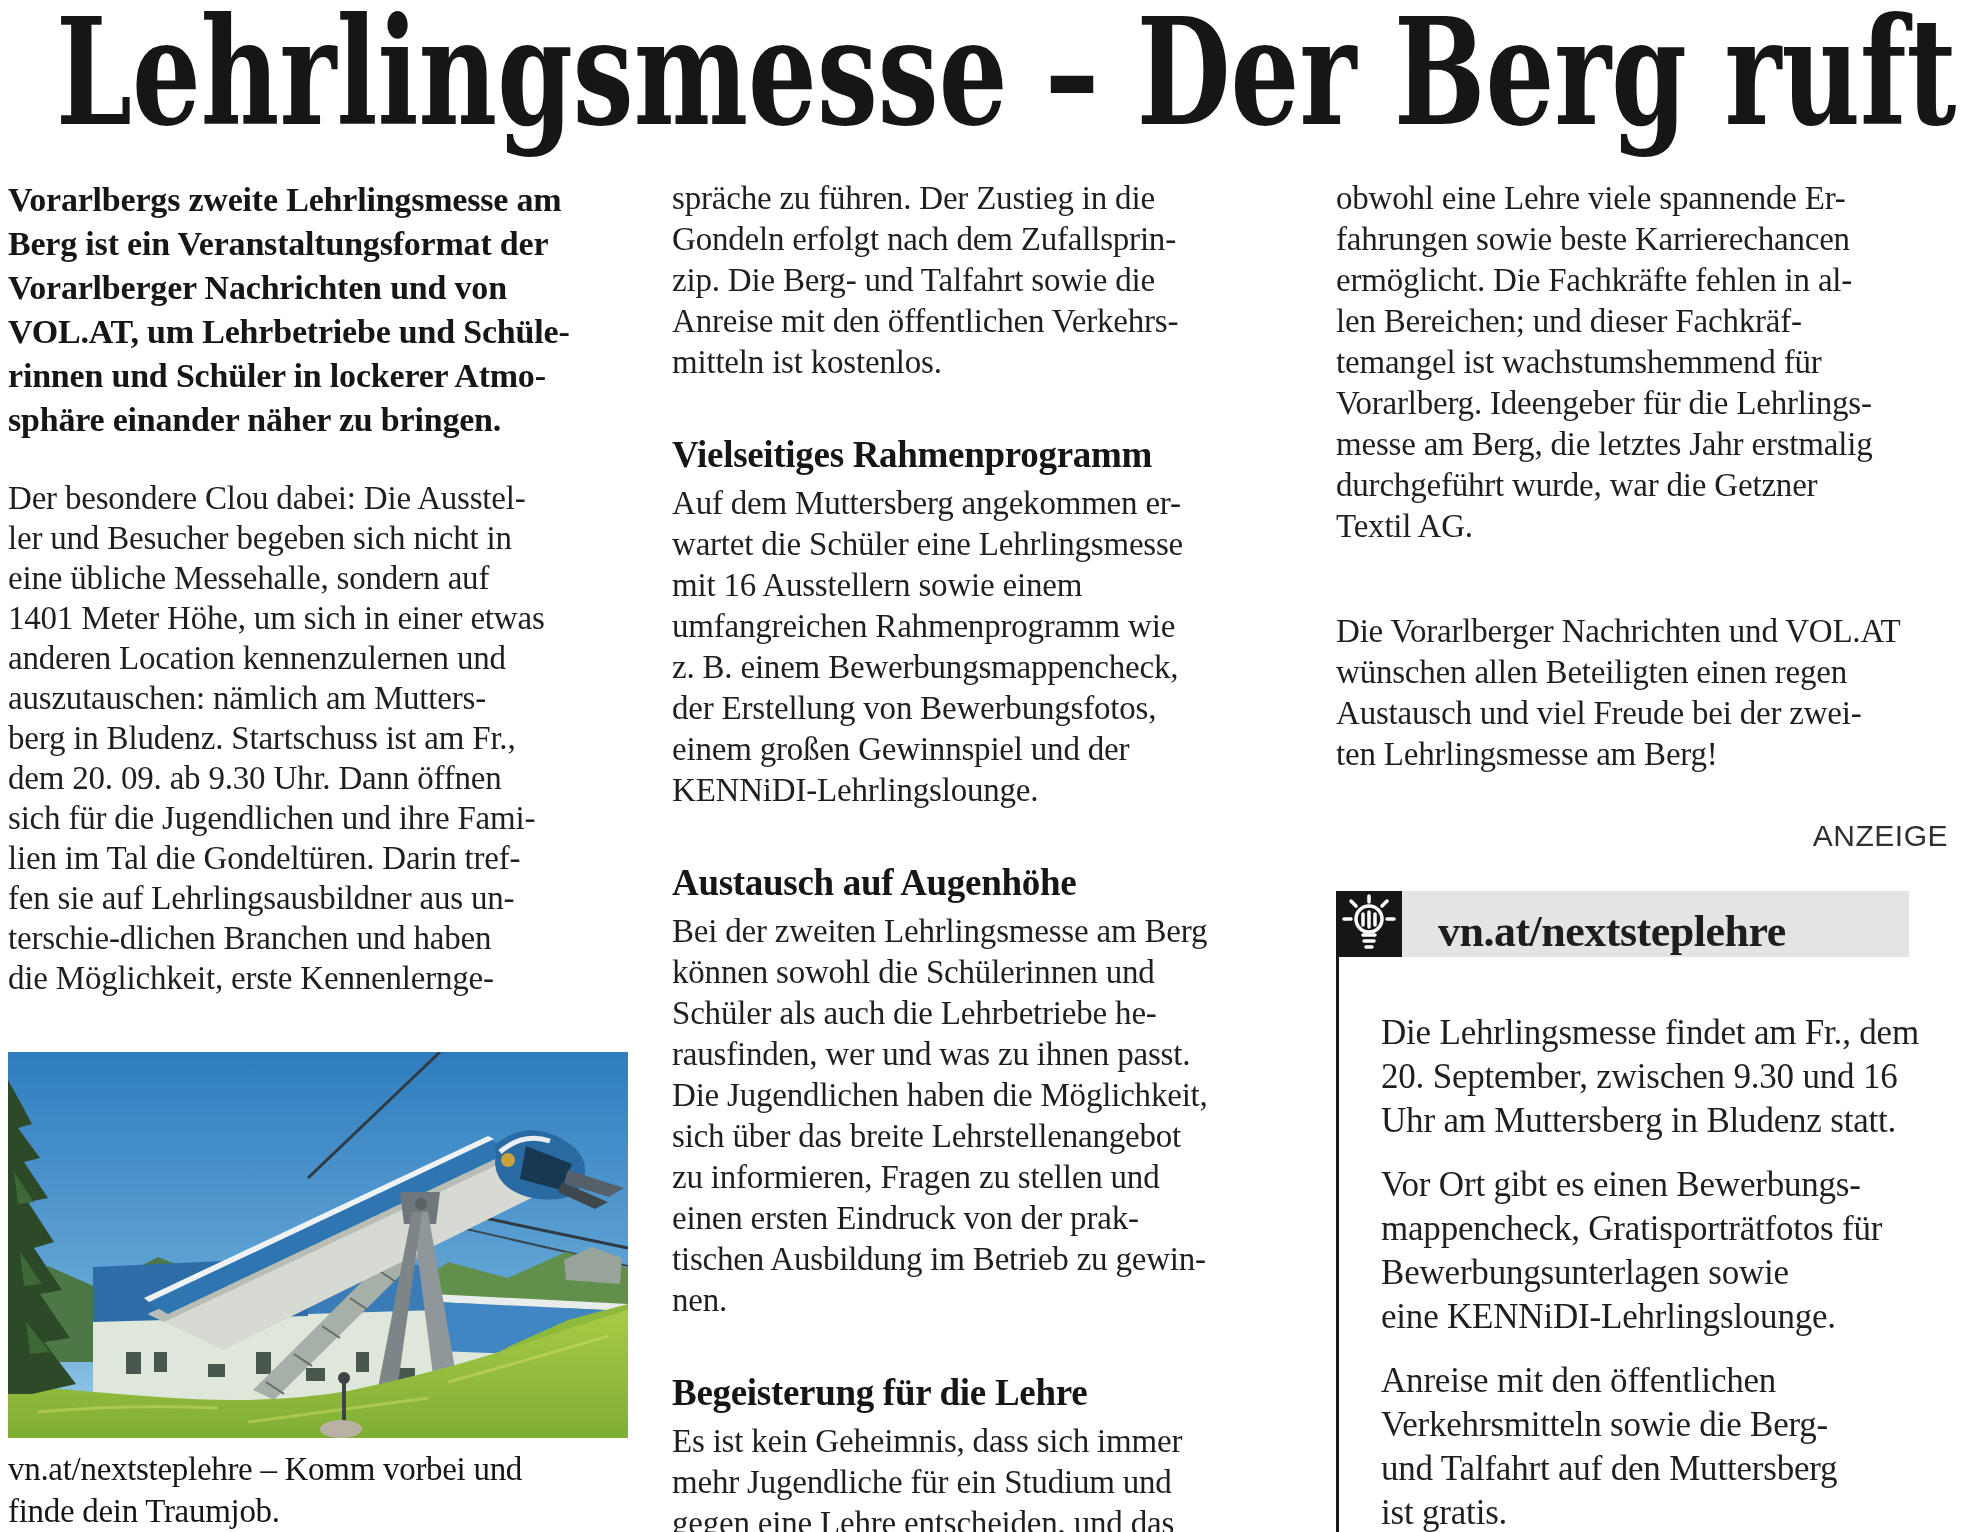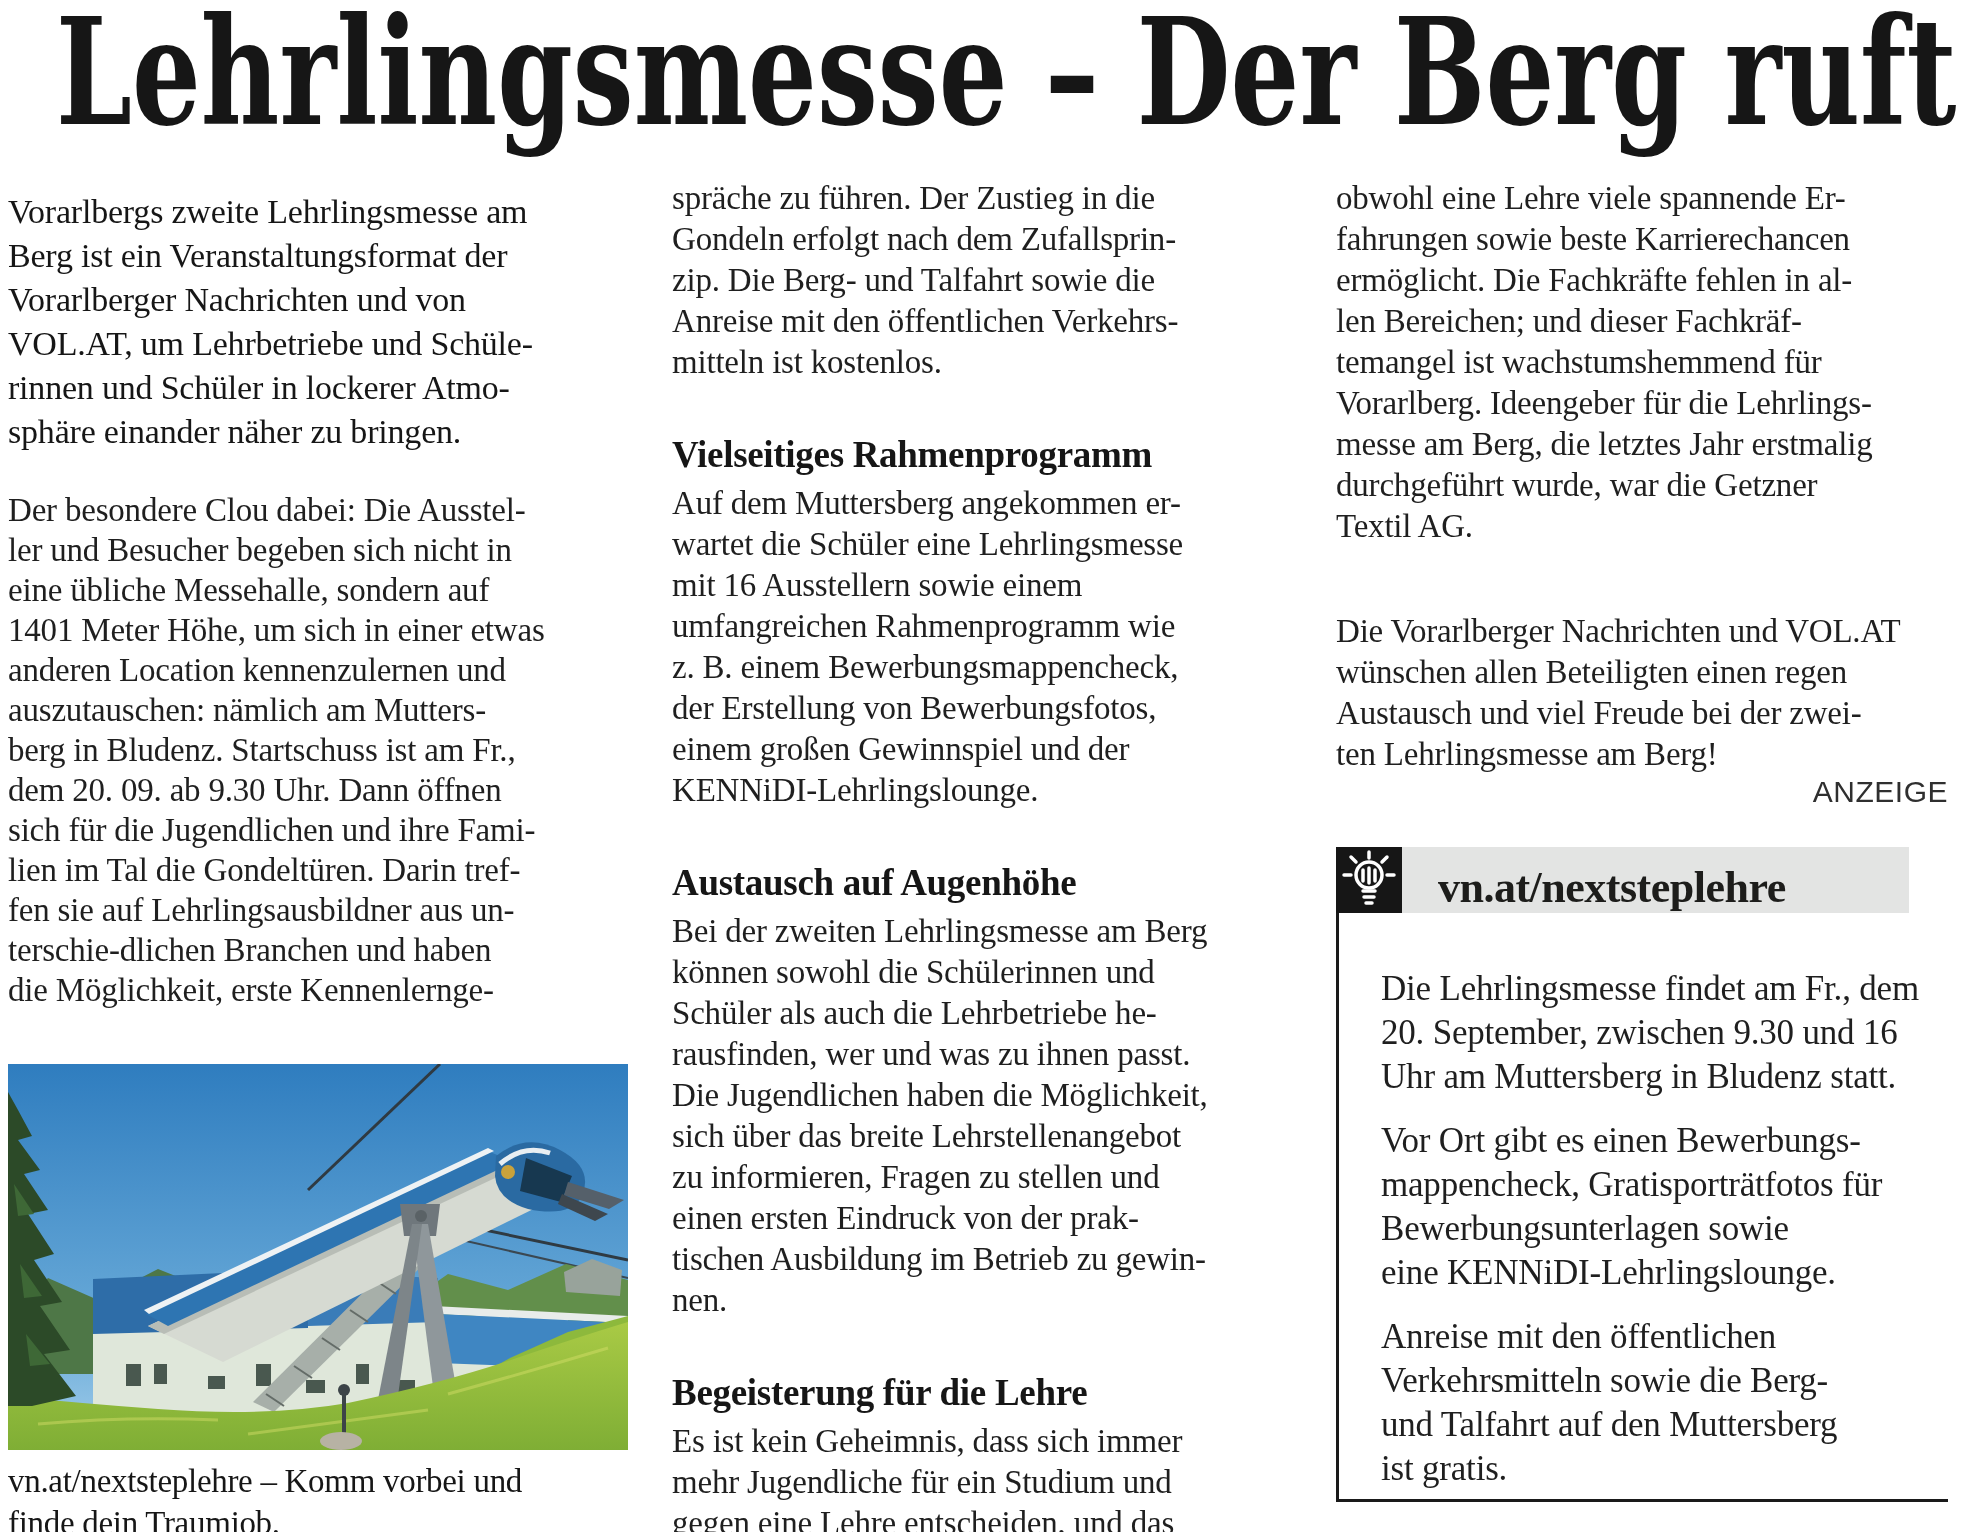--- a/index.html
+++ b/index.html
@@ -12,39 +12,39 @@
   .cols{position:absolute;left:8px;top:170px;width:1948px;display:flex;}
   .col{width:620px;}
   .col + .col{margin-left:44px;}
   .col.c3{width:612px;}
   p{margin:0;}
   .body{
     font-size:33px;line-height:41px;color:#1f1f1f;
     white-space:pre-line;letter-spacing:-0.2px;
   }
   .lead{
-    font-size:34px;line-height:44px;font-weight:normal;color:#161616;
-    white-space:pre-line;margin-top:20px;letter-spacing:-0.2px;
+    font-size:34px;line-height:44px;font-weight:bold;color:#161616;
+    white-space:pre-line;margin-top:8px;letter-spacing:-0.2px;
   }
   .c1 .body{margin-top:36px;line-height:40px;}
   .c2 .body.first, .c3 .body.first{margin-top:8px;}
   .subhead{
     font-size:37px;line-height:40px;font-weight:bold;color:#161616;
     margin:52px 0 8px 0;letter-spacing:-0.3px;
   }
   figure.photo{margin:54px 0 0 0;width:620px;height:386px;}
   .caption{
     font-size:33px;line-height:42px;font-weight:normal;color:#161616;
     margin-top:10px;white-space:pre-line;letter-spacing:-0.3px;
   }
   .p2sp{margin-top:64px;}
   .anzeige{
     font-family:"Liberation Sans", sans-serif;
     font-size:30px;line-height:34px;color:#2f2f2f;
-    text-align:right;letter-spacing:0.5px;
+    text-align:right;margin-top:44px;letter-spacing:0.5px;
   }
   .infobox{margin-top:38px;width:612px;}
   .infobox-header{display:flex;height:66px;}
   .bulb-square{width:66px;height:66px;background:#161616;flex:0 0 66px;}
   .infobox-titlebar{
     width:507px;background:#e3e4e3;height:66px;
     display:flex;align-items:flex-end;
   }
   .infobox-title{
     font-size:44px;font-weight:bold;color:#1d1d1b;

